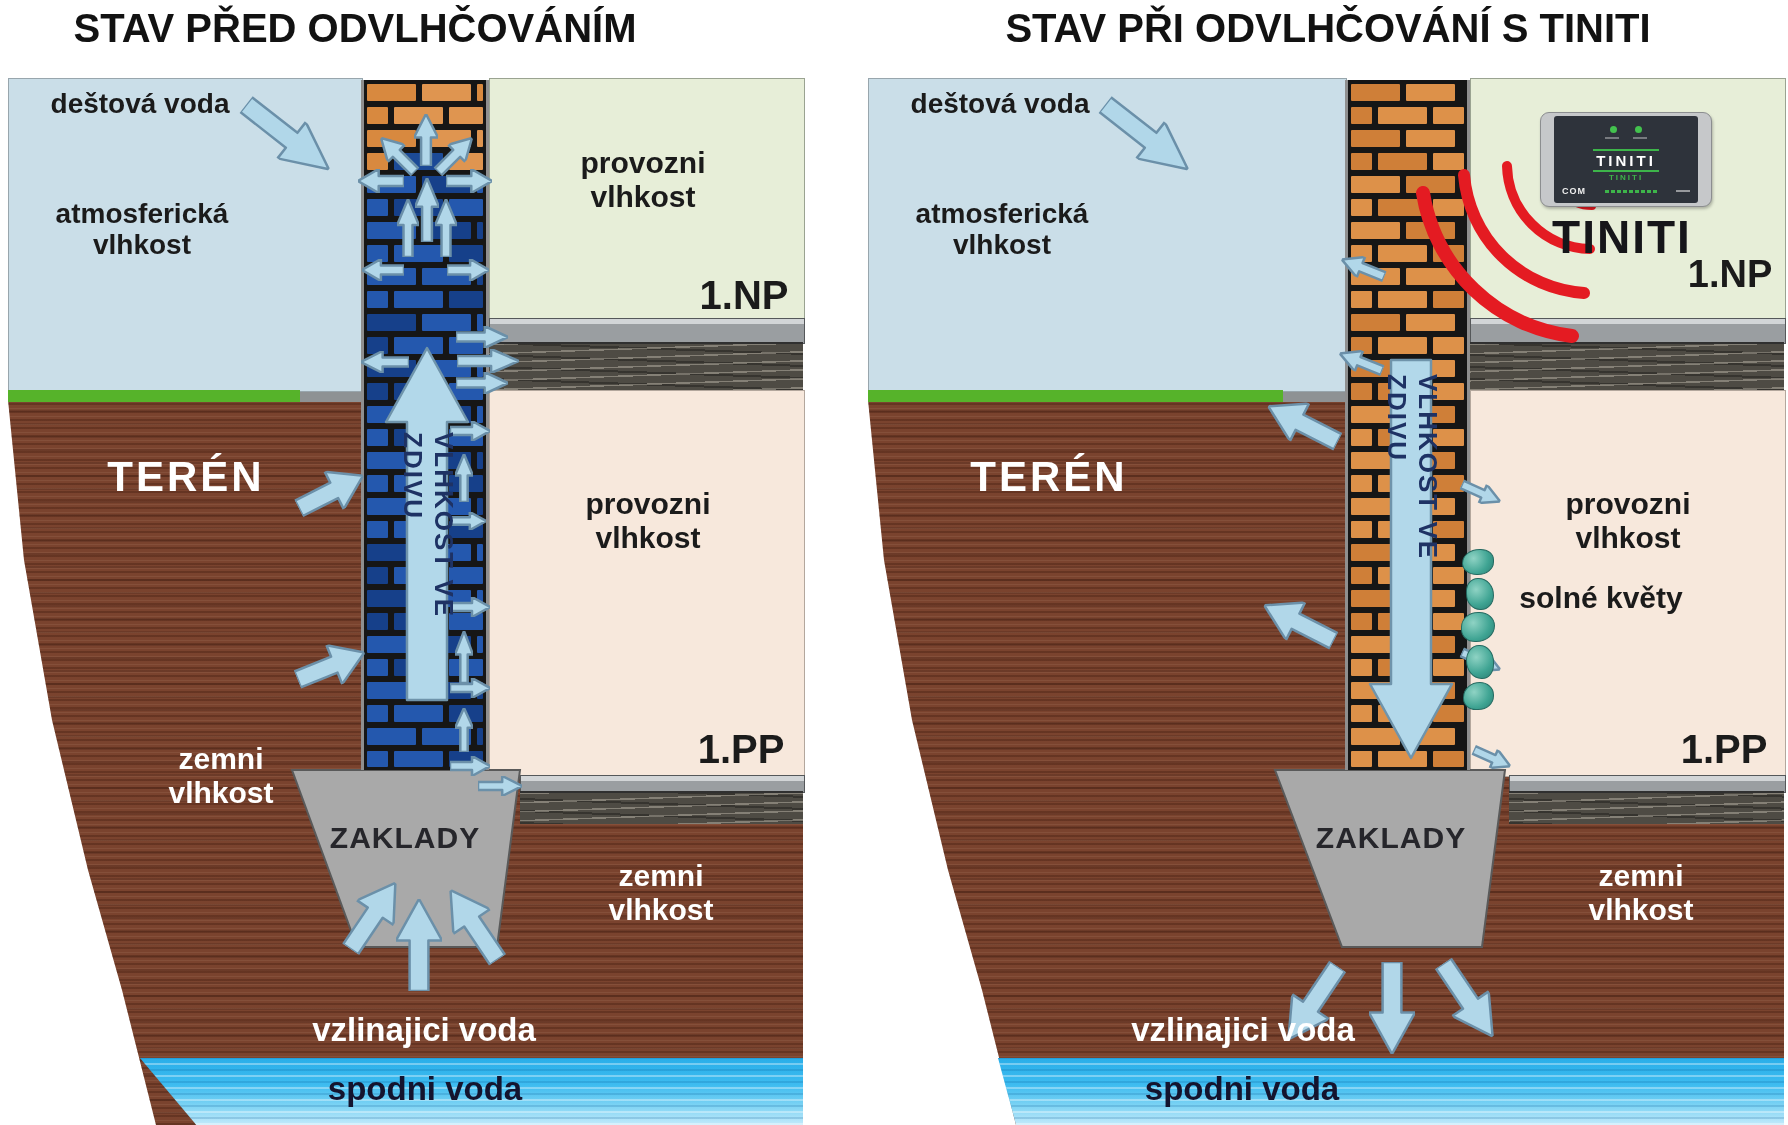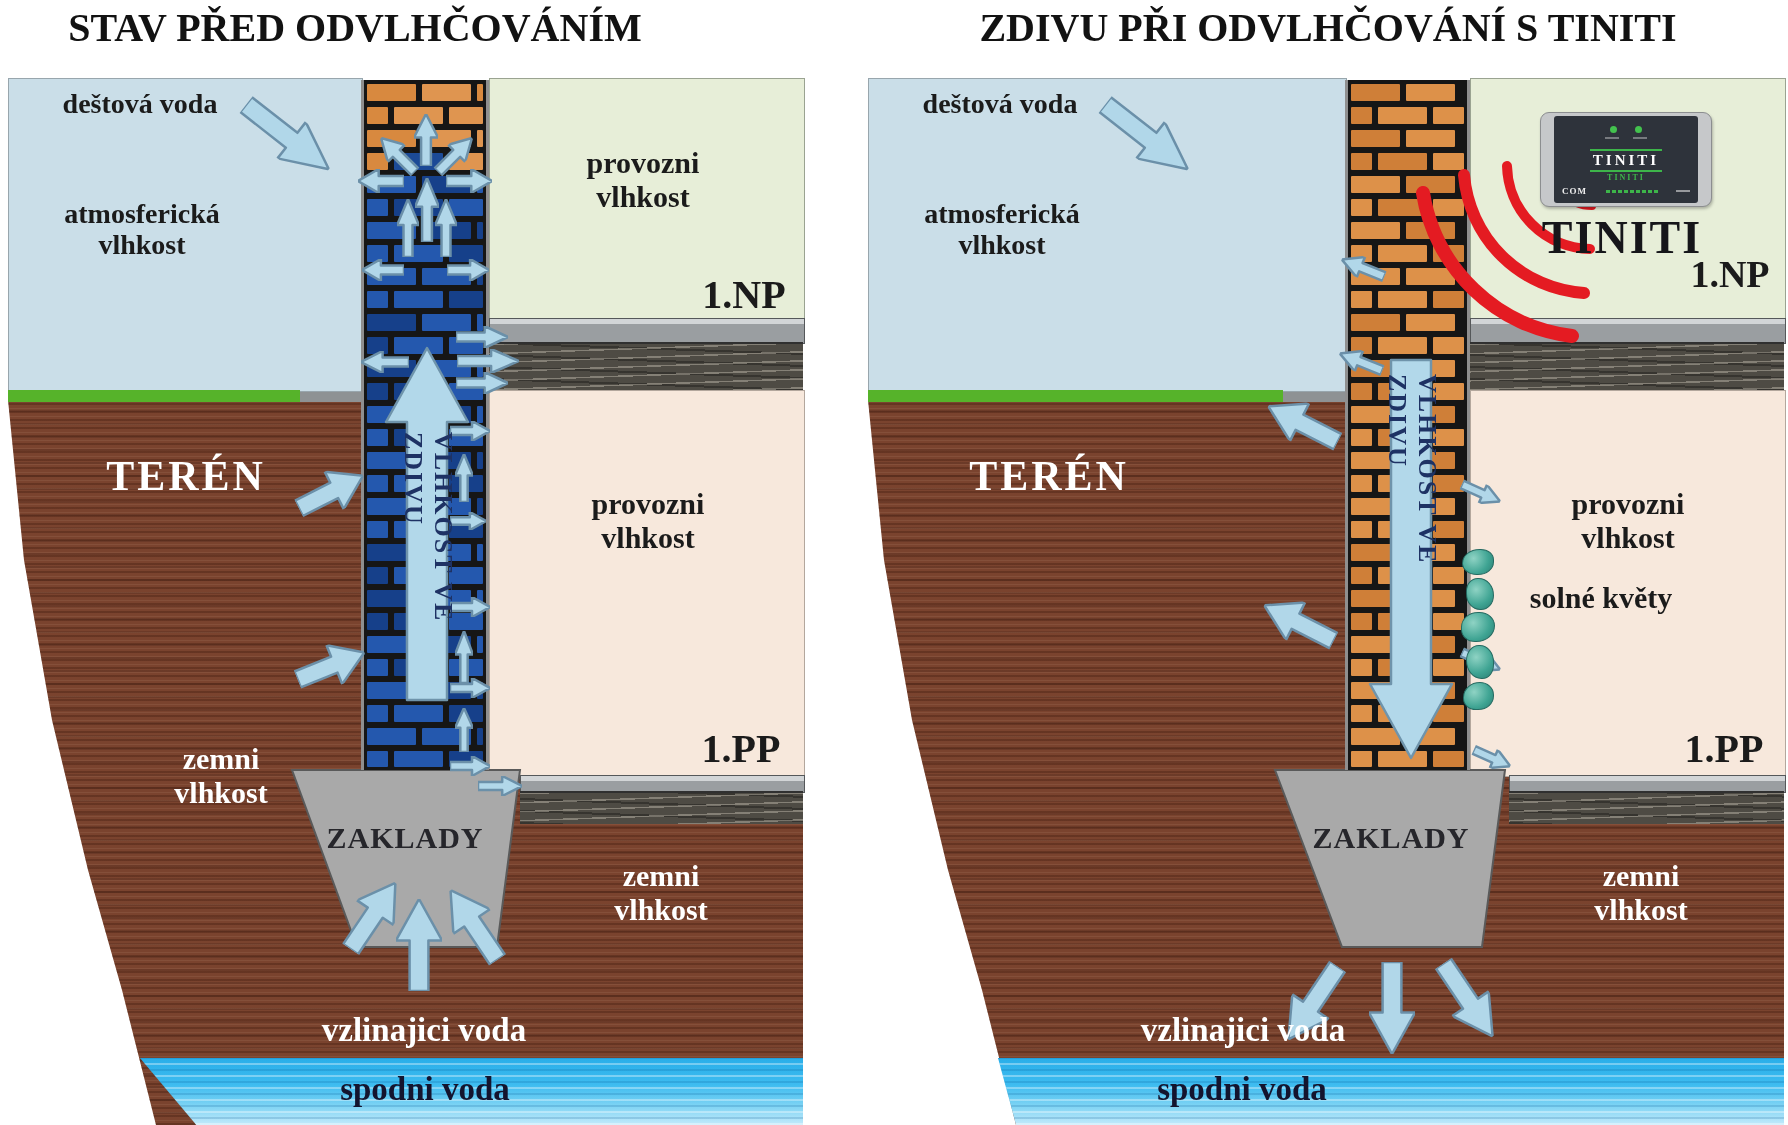--- a/index.html
+++ b/index.html
@@ -1,17 +1,17 @@
 <!DOCTYPE html>
 <html><head>
 <meta charset="utf-8">
 <style>
   html,body{margin:0;padding:0;background:#fff;}
   #stage{position:relative;width:1788px;height:1125px;overflow:hidden;
-         font-family:Liberation Serif, serif;font-weight:700;background:#fff;}
+         font-family:Liberation Sans, sans-serif;font-weight:700;background:#fff;}
   .abs{position:absolute;}
   .lbl{position:absolute;transform:translate(-50%,-50%);text-align:center;
        color:#1b1b1b;line-height:1.12;white-space:nowrap;}
   .wrap{white-space:normal;}
   .white{color:#fff;}
   .title{font-size:40px;letter-spacing:0;color:#121212;}
   .sky{background:#cadee8;border:1px solid #98a6ad;}
   .room-green{background:#e7eed8;border:1px solid #9aa391;}
   .room-pink{background:#f7e8dc;border:1px solid #b3a79d;}
   .grass{background:#56b32a;}
@@ -282,21 +282,21 @@
     <div class="lbl wrap" style="left:648px;top:521px;font-size:30px;width:165px;">provozni vlhkost</div>
     <div class="lbl" style="left:741px;top:749px;font-size:40px;">1.PP</div>
     <div class="lbl white wrap" style="left:221px;top:776px;font-size:30px;width:140px;">zemni vlhkost</div>
     <div class="lbl foundation-label" style="left:405px;top:838px;">ZAKLADY</div>
     <div class="lbl white wrap" style="left:661px;top:893px;font-size:30px;width:140px;">zemni vlhkost</div>
     <div class="lbl white" style="left:424px;top:1030px;font-size:33px;">vzlinajici voda</div>
     <div class="lbl" style="left:425px;top:1089px;font-size:33px;color:#14142e;">spodni voda</div>
   </section>
 
   <section>
-    <div class="lbl title" style="left:1328px;top:28px;">ZDIVU PŘI ODVLHČOVÁNÍ S TINITI</div>
+    <div class="lbl title" style="left:1328px;top:28px;">STAV PŘI ODVLHČOVÁNÍ S TINITI</div>
 
     <div class="abs soil" style="left:868px;top:400px;width:916px;height:725px;
                 clip-path:polygon(0 0,100% 0,100% 100%,148px 100%,114px 590px,80px 470px,44px 320px,16px 160px);"></div>
 
     <div class="abs water" style="left:998px;top:1058px;width:786px;height:67px;
                 clip-path:polygon(0 0,100% 0,100% 100%,2.3% 100%);"></div>
 
     <div class="abs sky" style="left:868px;top:78px;width:477px;height:312px;"></div>
     <div class="abs grass" style="left:868px;top:390px;width:415px;height:12px;"></div>
     <div class="abs walk" style="left:1283px;top:392px;width:62px;height:10px;"></div>

